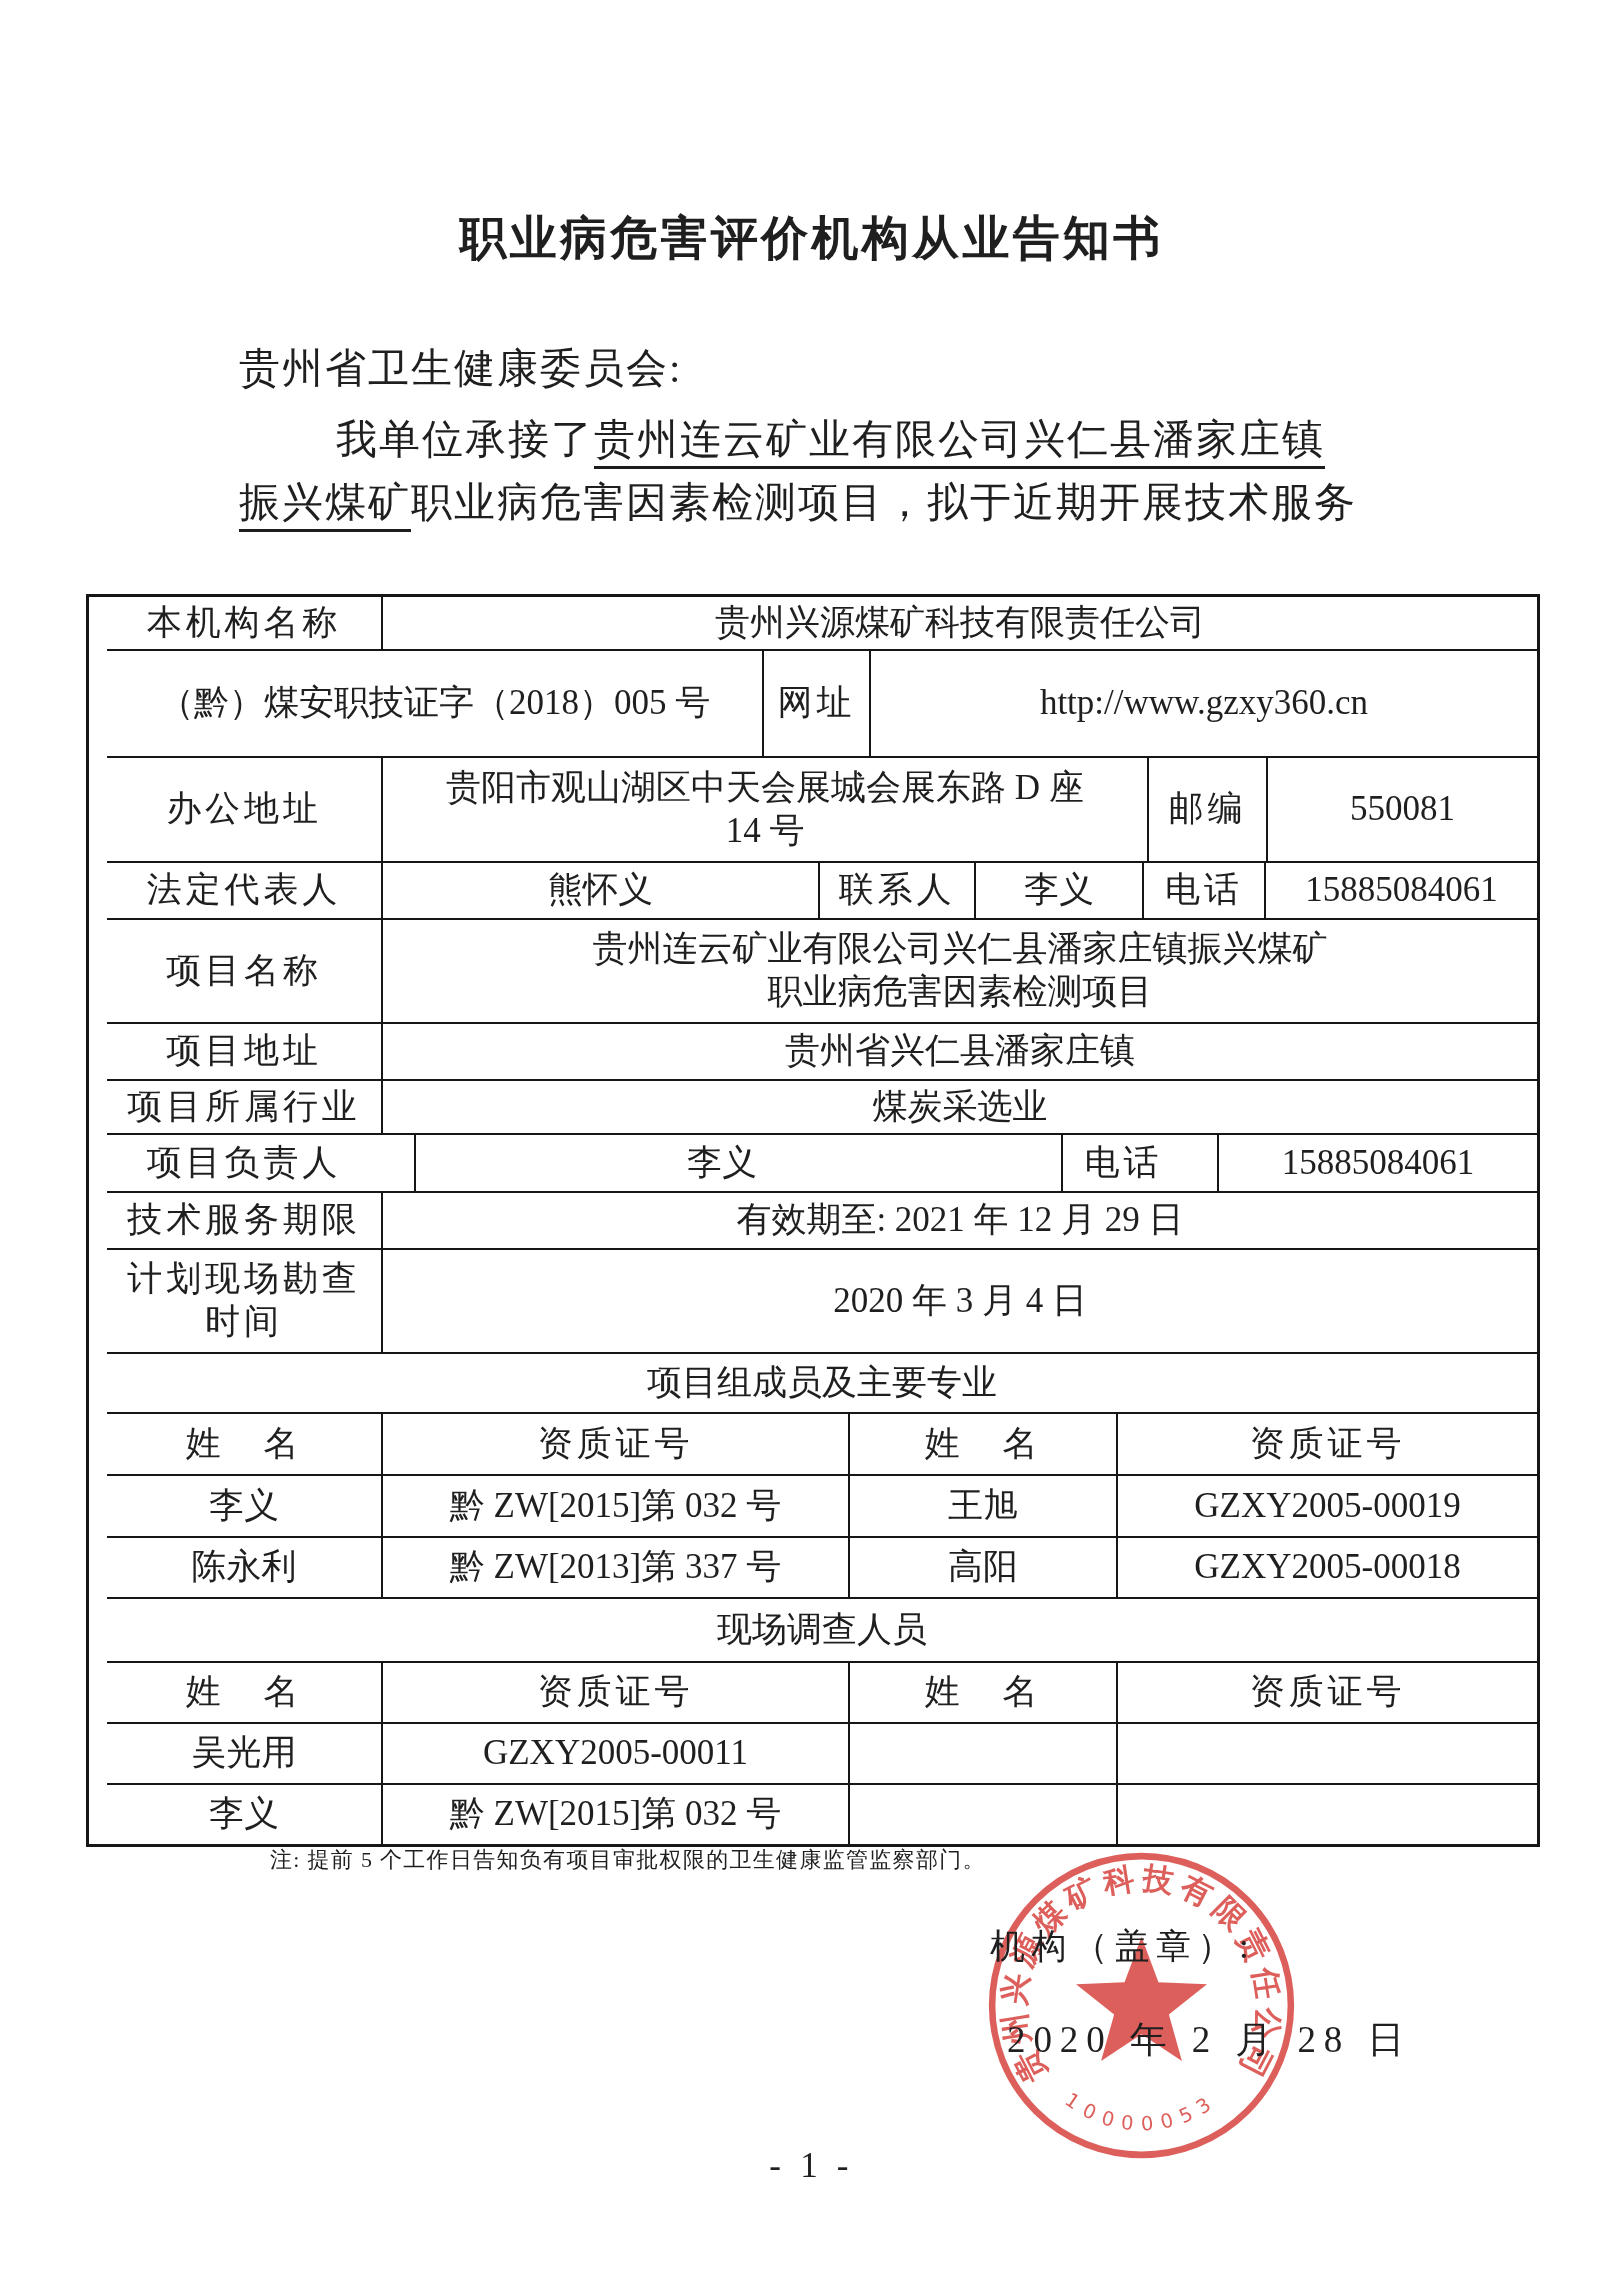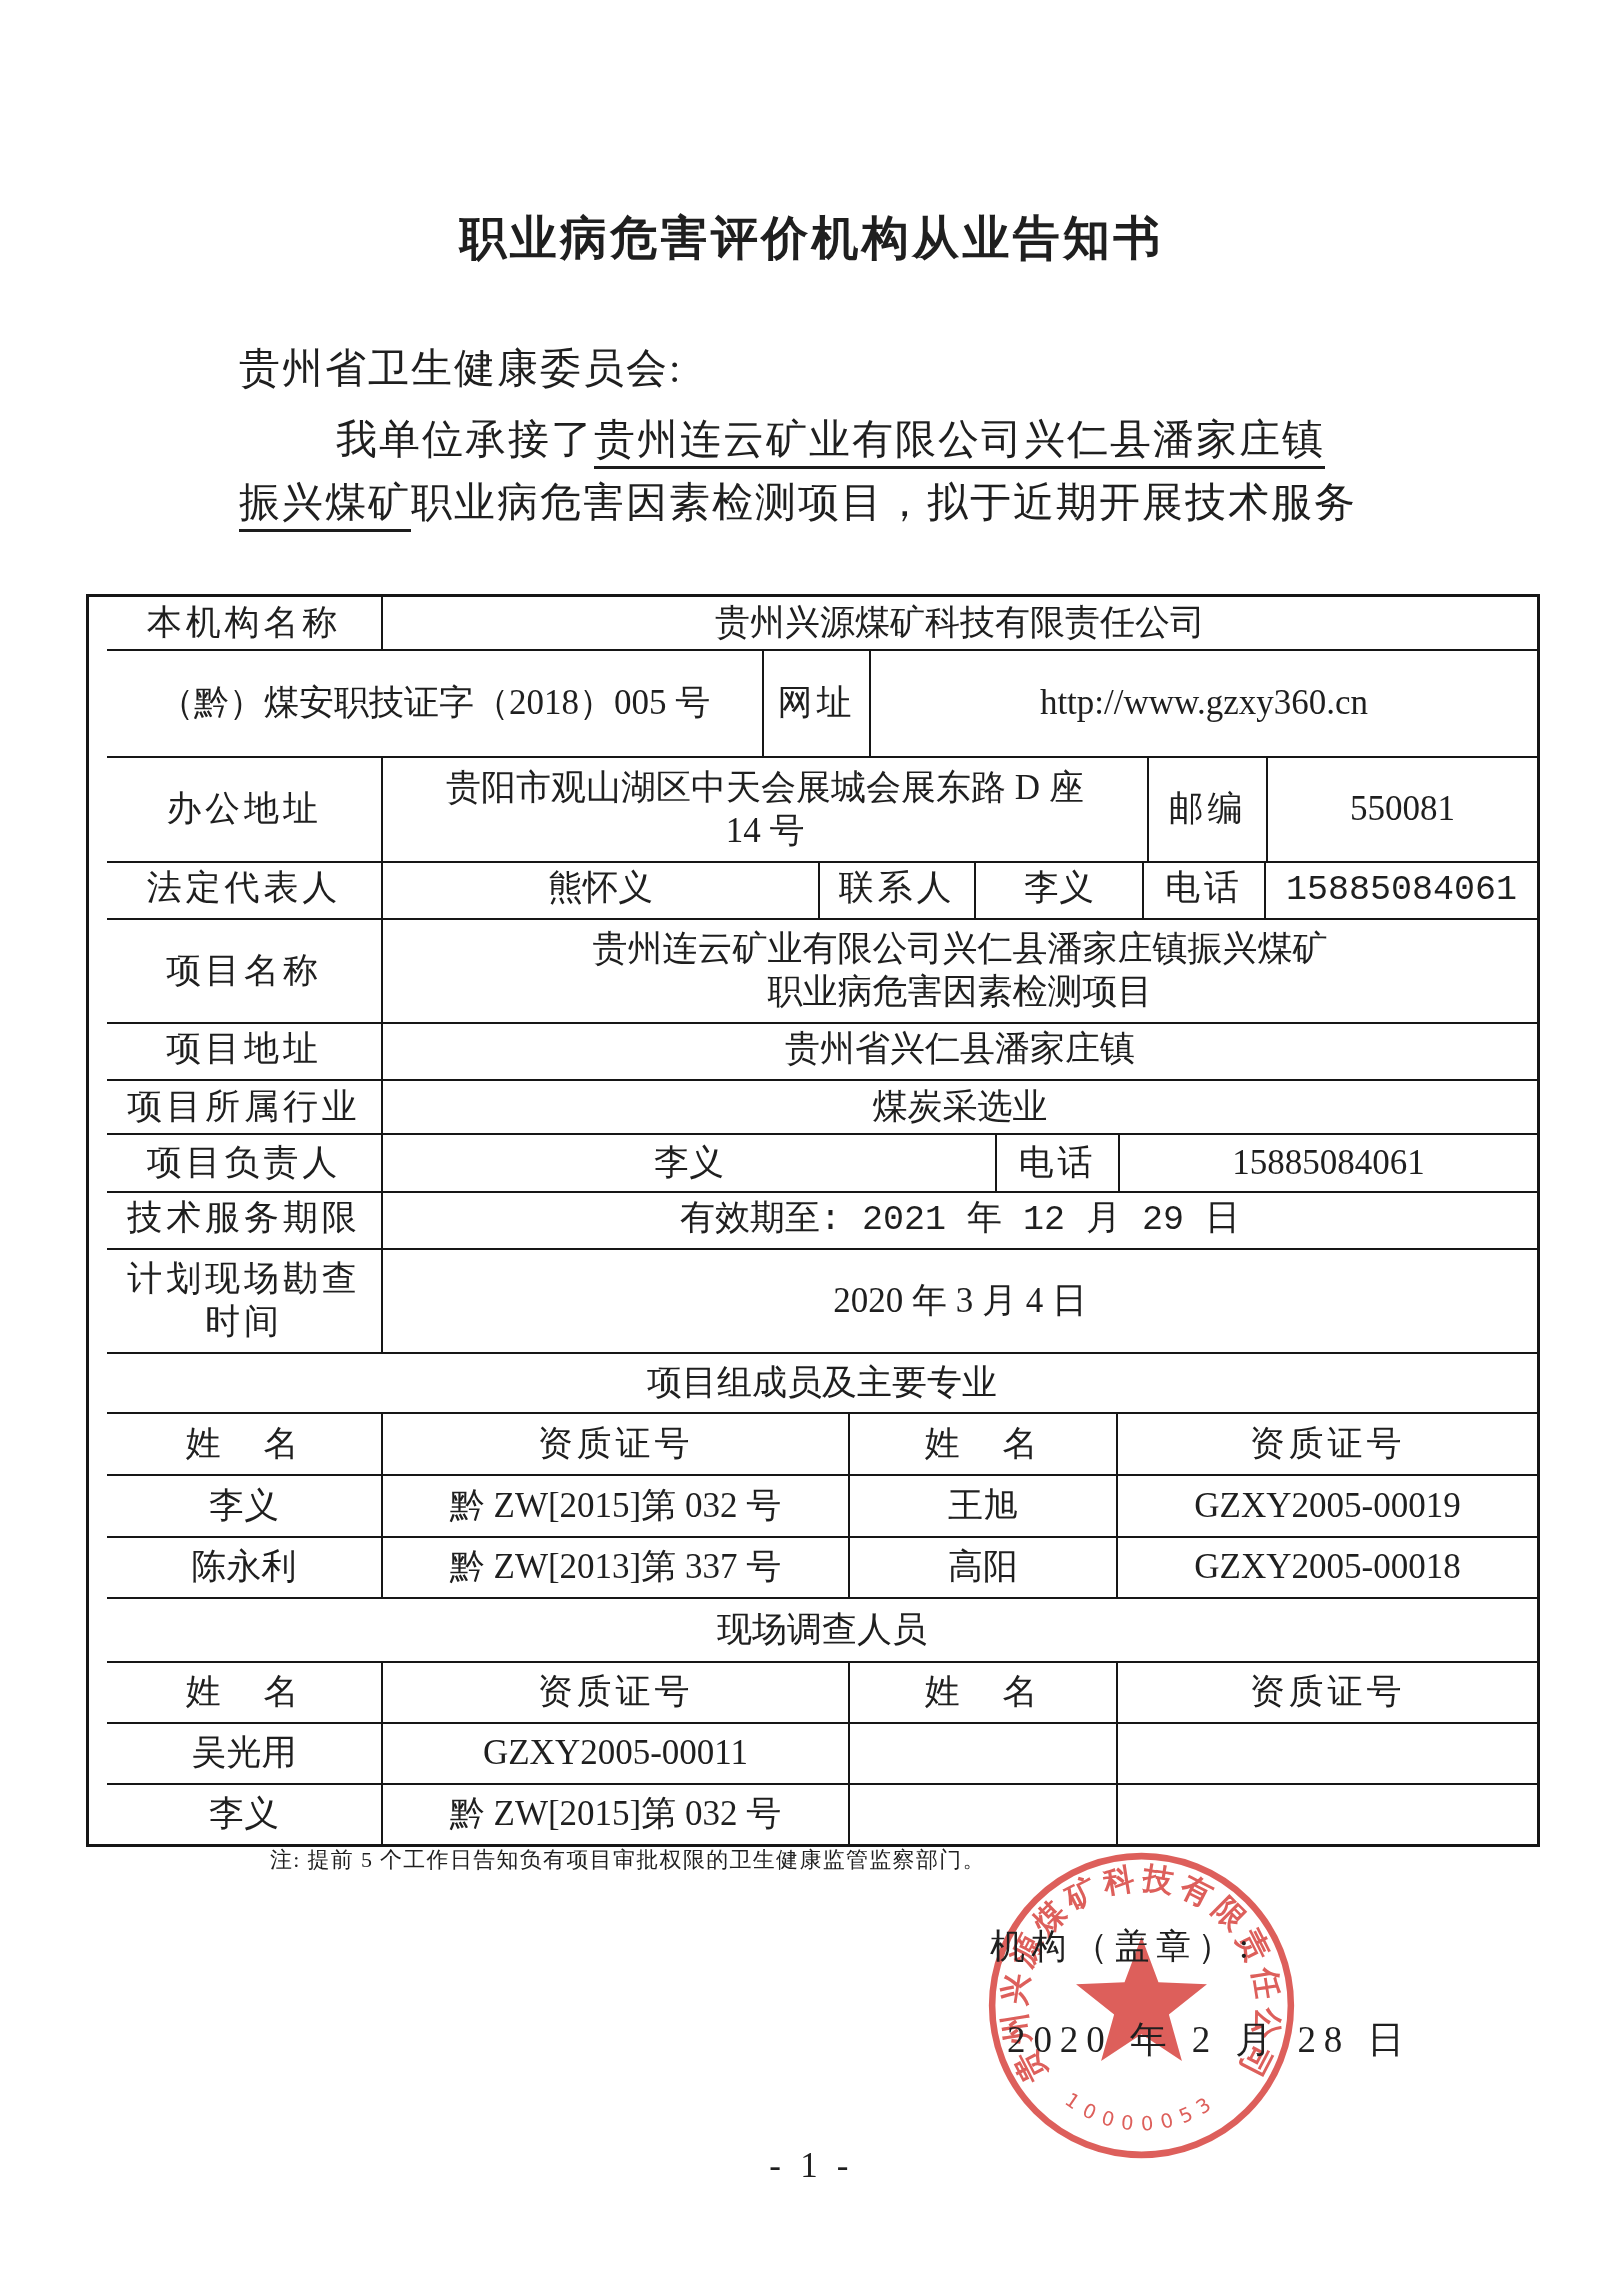--- a/index.html
+++ b/index.html
@@ -38,21 +38,21 @@
     display:flex;align-items:center;justify-content:center;
     text-align:center;box-sizing:border-box;
     white-space:pre-line;
     padding:2.6px 6.5px;
     flex:0 0 auto;
   }
   .c:first-child{border-left:none;}
   .grow{flex:1 1 aupx;flex:1;}
   .lab{letter-spacing:3.9px;}
   .w-lab{width:274px;}
-  .h80{height:52px;} .h84{height:55px;font-family:Liberation Mono, monospace;} .h85{height:56px;}
+  .h80{height:52px;} .h84{height:55px;} .h85{height:56px;gap:33px;}
   .h88{height:58px;} .h90{height:59px;} .h92{height:60px;}
   .h94{height:62px;} .h156{height:102px;} .h158{height:103px;} .h160{height:105px;}
   .note-line{
     position:absolute;left:270px;top:1845px;width:1244px;
     font-size:22px;letter-spacing:1.3px;
   }
   
   .seal-wrap{
     position:absolute;left:962px;top:1826px;width:359px;height:359px;
     opacity:.88;

